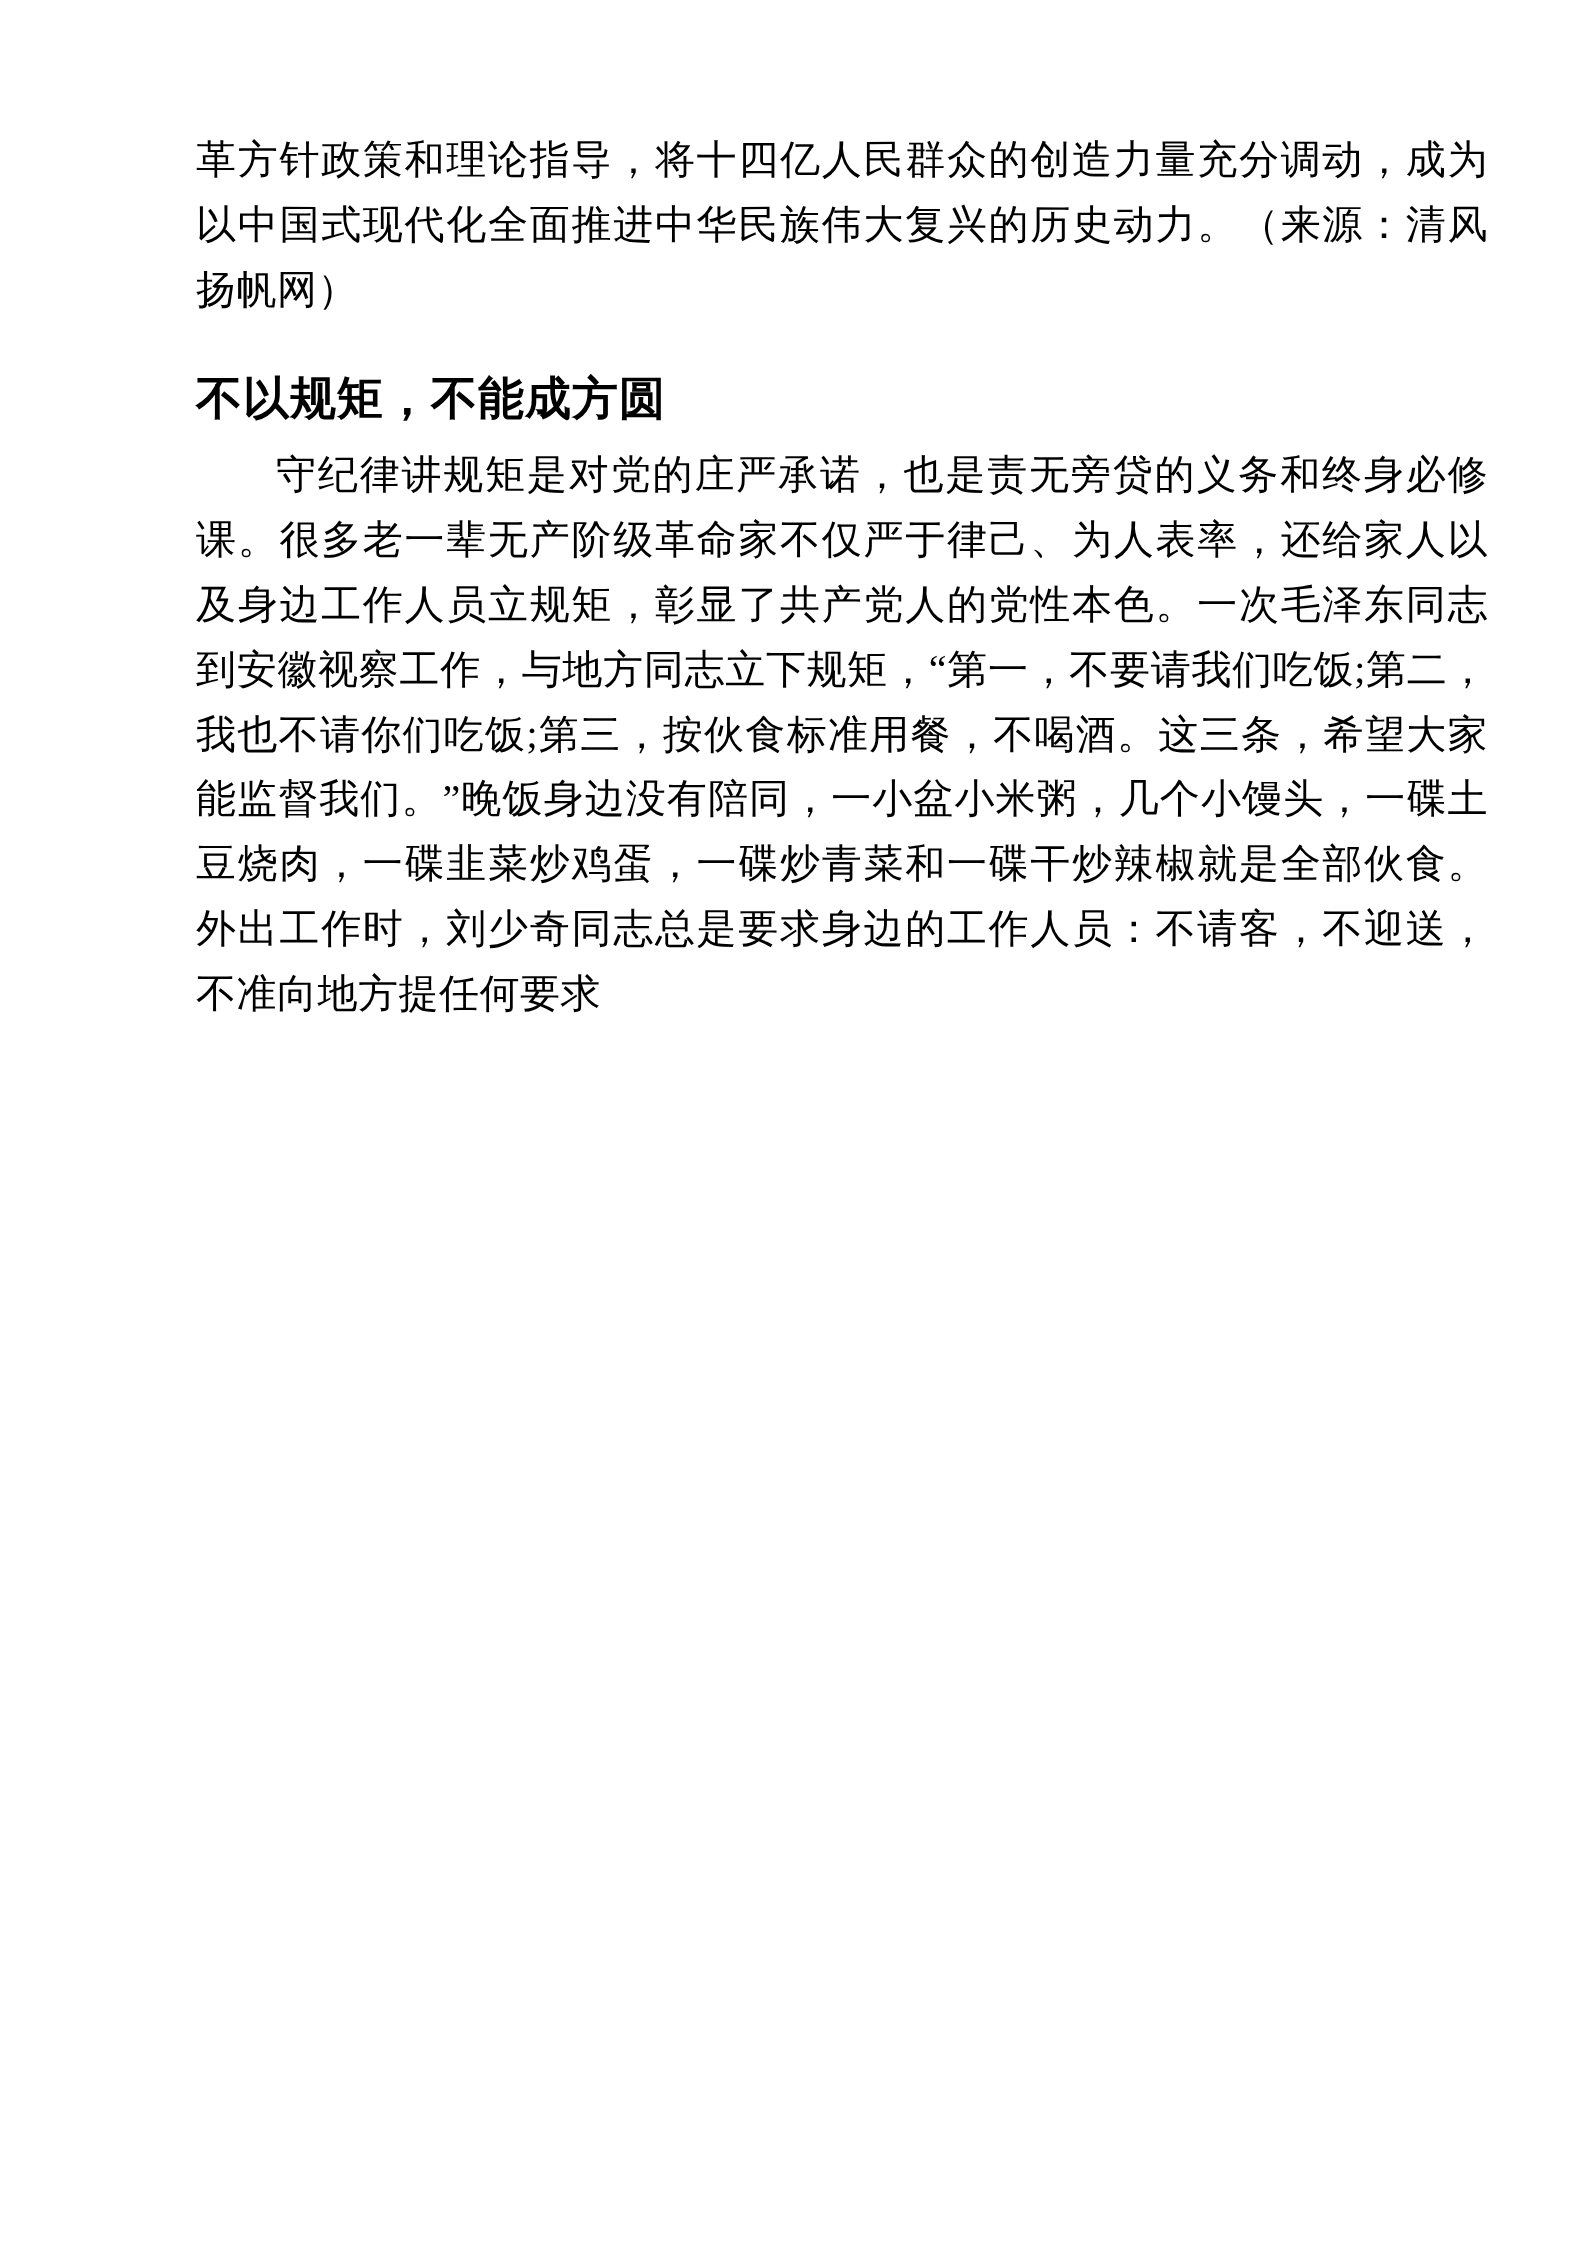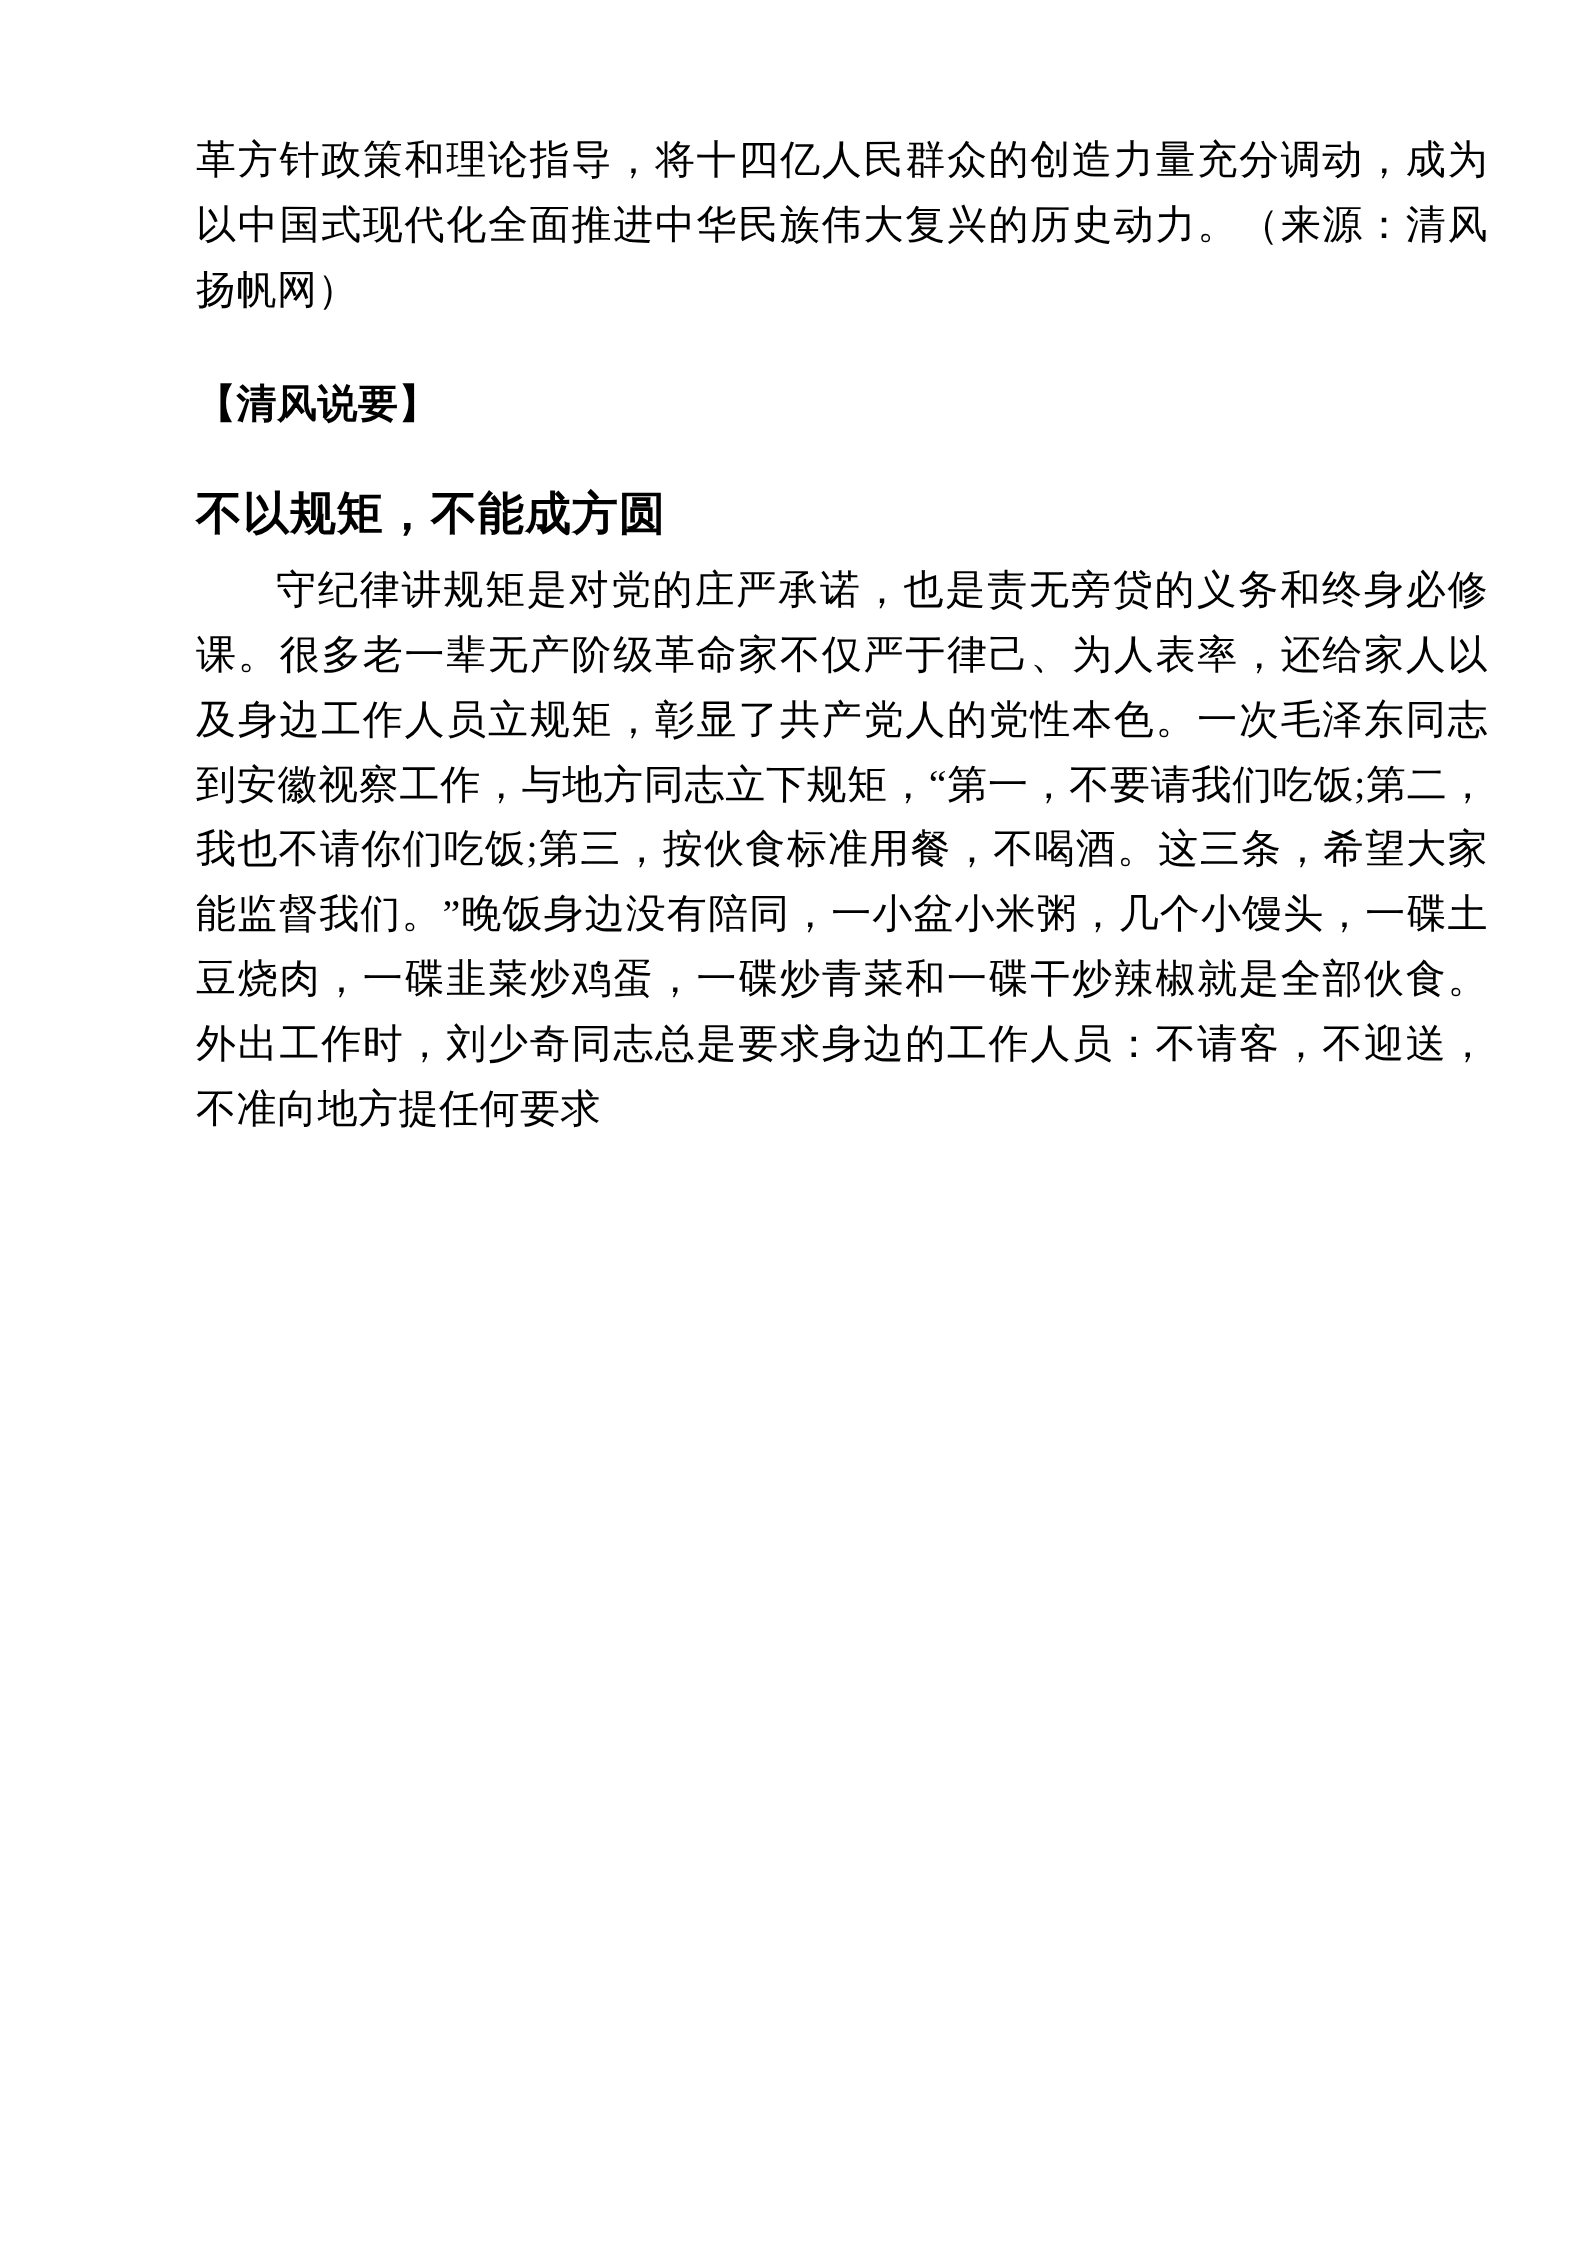--- a/index.html
+++ b/index.html
@@ -76,21 +76,20 @@
   }
 </style>
 </head>
 <body>
 
 <div class="page">
   <div class="content">
 
     <p class="para-continued">革方针政策和理论指导，将十四亿人民群众的创造力量充分调动，成为以中国式现代化全面推进中华民族伟大复兴的历史动力。（来源：清风扬帆网）</p>
 
-    <div class="section-tag">【清风说要】</div>
 
     <h1 class="article-title">不以规矩，不能成方圆</h1>
 
     <div class="body-block">
       <p class="para-indent">守纪律讲规矩是对党的庄严承诺，也是责无旁贷的义务和终身必修课。很多老一辈无产阶级革命家不仅严于律己、为人表率，还给家人以及身边工作人员立规矩，彰显了共产党人的党性本色。一次毛泽东同志到安徽视察工作，与地方同志立下规矩，“第一，不要请我们吃饭;第二，我也不请你们吃饭;第三，按伙食标准用餐，不喝酒。这三条，希望大家能监督我们。”晚饭身边没有陪同，一小盆小米粥，几个小馒头，一碟土豆烧肉，一碟韭菜炒鸡蛋，一碟炒青菜和一碟干炒辣椒就是全部伙食。外出工作时，刘少奇同志总是要求身边的工作人员：不请客，不迎送，不准向地方提任何要求</p>
     </div>
 
   </div>
 
 </div>

